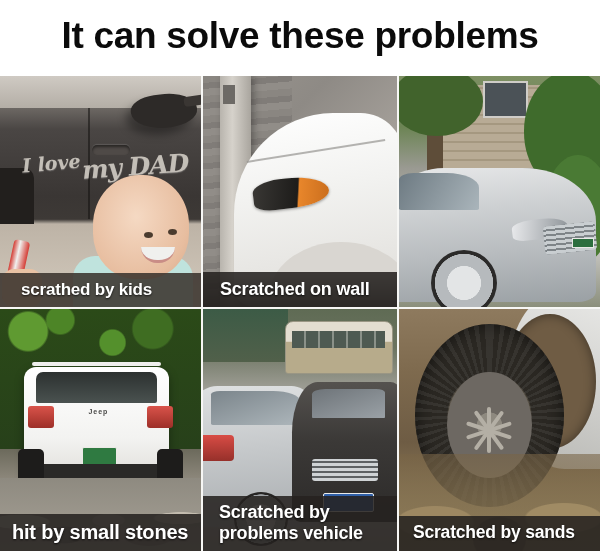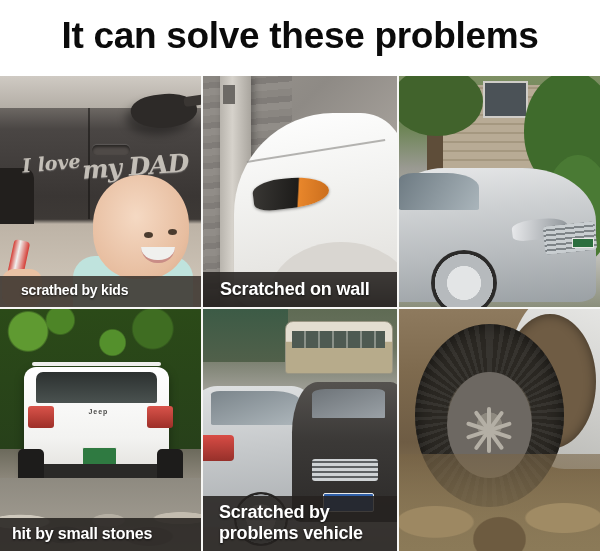--- a/index.html
+++ b/index.html
@@ -43,24 +43,24 @@
     color:#ffffff;
     font-size:17px; font-weight:bold;
     line-height:1.12;
     padding:7px 9px 8px 9px;
     text-shadow:0 1px 2px rgba(0,0,0,0.75);
     white-space:pre-line;
     letter-spacing:-0.2px;
   }
   .caption.warm { background:rgba(58,50,45,0.87); }
   .caption.two-line { font-size:18px; padding:6px 9px 7px 16px; line-height:1.18; }
-  .caption.c1 { padding-left:21px; font-size:14px; }
+  .caption.c1 { padding-left:21px; font-size:17px; }
   .caption.c2 { padding-left:17px; font-size:18px;margin-top:44px; }
   .caption.c3 { padding-left:6px; font-size:17.5px; }
-  .caption.c4 { padding-left:12px; font-size:16px; }
+  .caption.c4 { padding-left:12px; font-size:20px; }
   .caption.c6 { padding-left:14px; font-size:17.5px; }
 
   
   .p1 { background:linear-gradient(180deg,#b9b3ab 0%,#a9a39b 13%,#6c6763 14%,#4a4644 23%,#3a3634 52%,#3d3936 62%,#b9b0a4 64%,#cfc7bb 100%); }
   .p1 .sky { position:absolute; left:0; top:0; width:100%; height:14%; background:linear-gradient(180deg,#cfcac3,#b4aea6); }
   .p1 .doorline { position:absolute; left:44%; top:14%; width:2px; height:48%; background:rgba(20,18,17,0.55); }
   .p1 .handle { position:absolute; left:46%; top:30%; width:38px; height:10px; border-radius:5px; background:#4f4a47; box-shadow:0 2px 3px rgba(0,0,0,0.5) inset, 0 -1px 1px rgba(255,255,255,0.12); }
   .p1 .mirror { position:absolute; right:2%; top:8%; width:66px; height:34px; border-radius:40% 55% 45% 60%; background:#2d2a28; transform:rotate(-8deg); box-shadow:-6px 6px 8px rgba(0,0,0,0.35); }
   .p1 .mirror:after { content:""; position:absolute; right:-14px; top:6px; width:26px; height:10px; background:#3a3633; border-radius:4px; }
   .p1 .scratch { position:absolute; color:#cfcac2; font-family:"DejaVu Serif", serif; font-style:italic; font-weight:bold; opacity:0.92; text-shadow:0 1px 1px rgba(255,255,255,0.25); }
@@ -264,16 +264,17 @@
         <div class="tread"></div>
         <div class="rim">
           <div class="spoke" style="transform:rotate(0deg)"></div>
           <div class="spoke" style="transform:rotate(36deg)"></div>
           <div class="spoke" style="transform:rotate(72deg)"></div>
           <div class="spoke" style="transform:rotate(108deg)"></div>
           <div class="spoke" style="transform:rotate(144deg)"></div>
         </div>
         <div class="mud"></div>
       </div>
+      <div class="caption c6">Scratched by sands</div>
     </div>
 
   </div>
 </div>
 
 </body></html>

